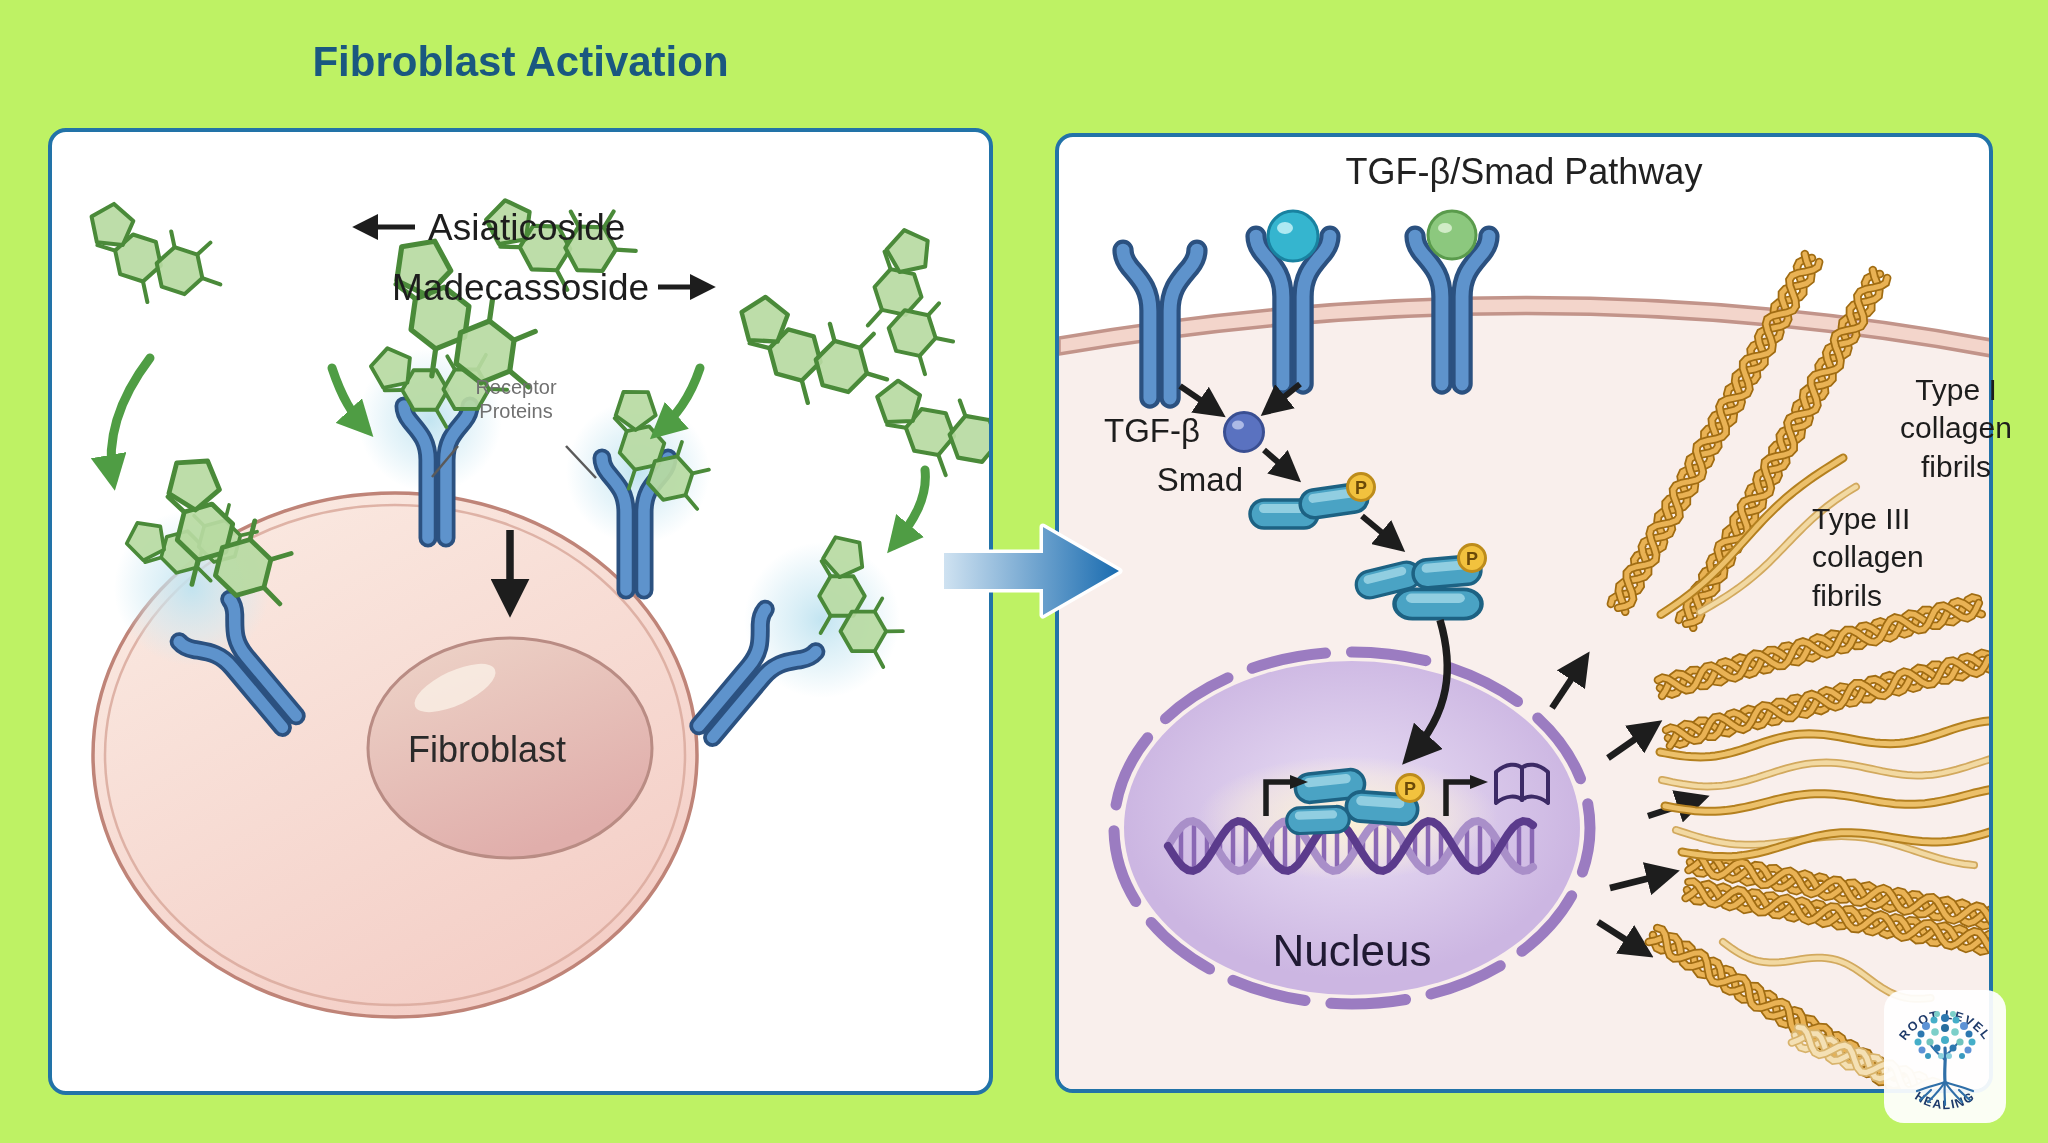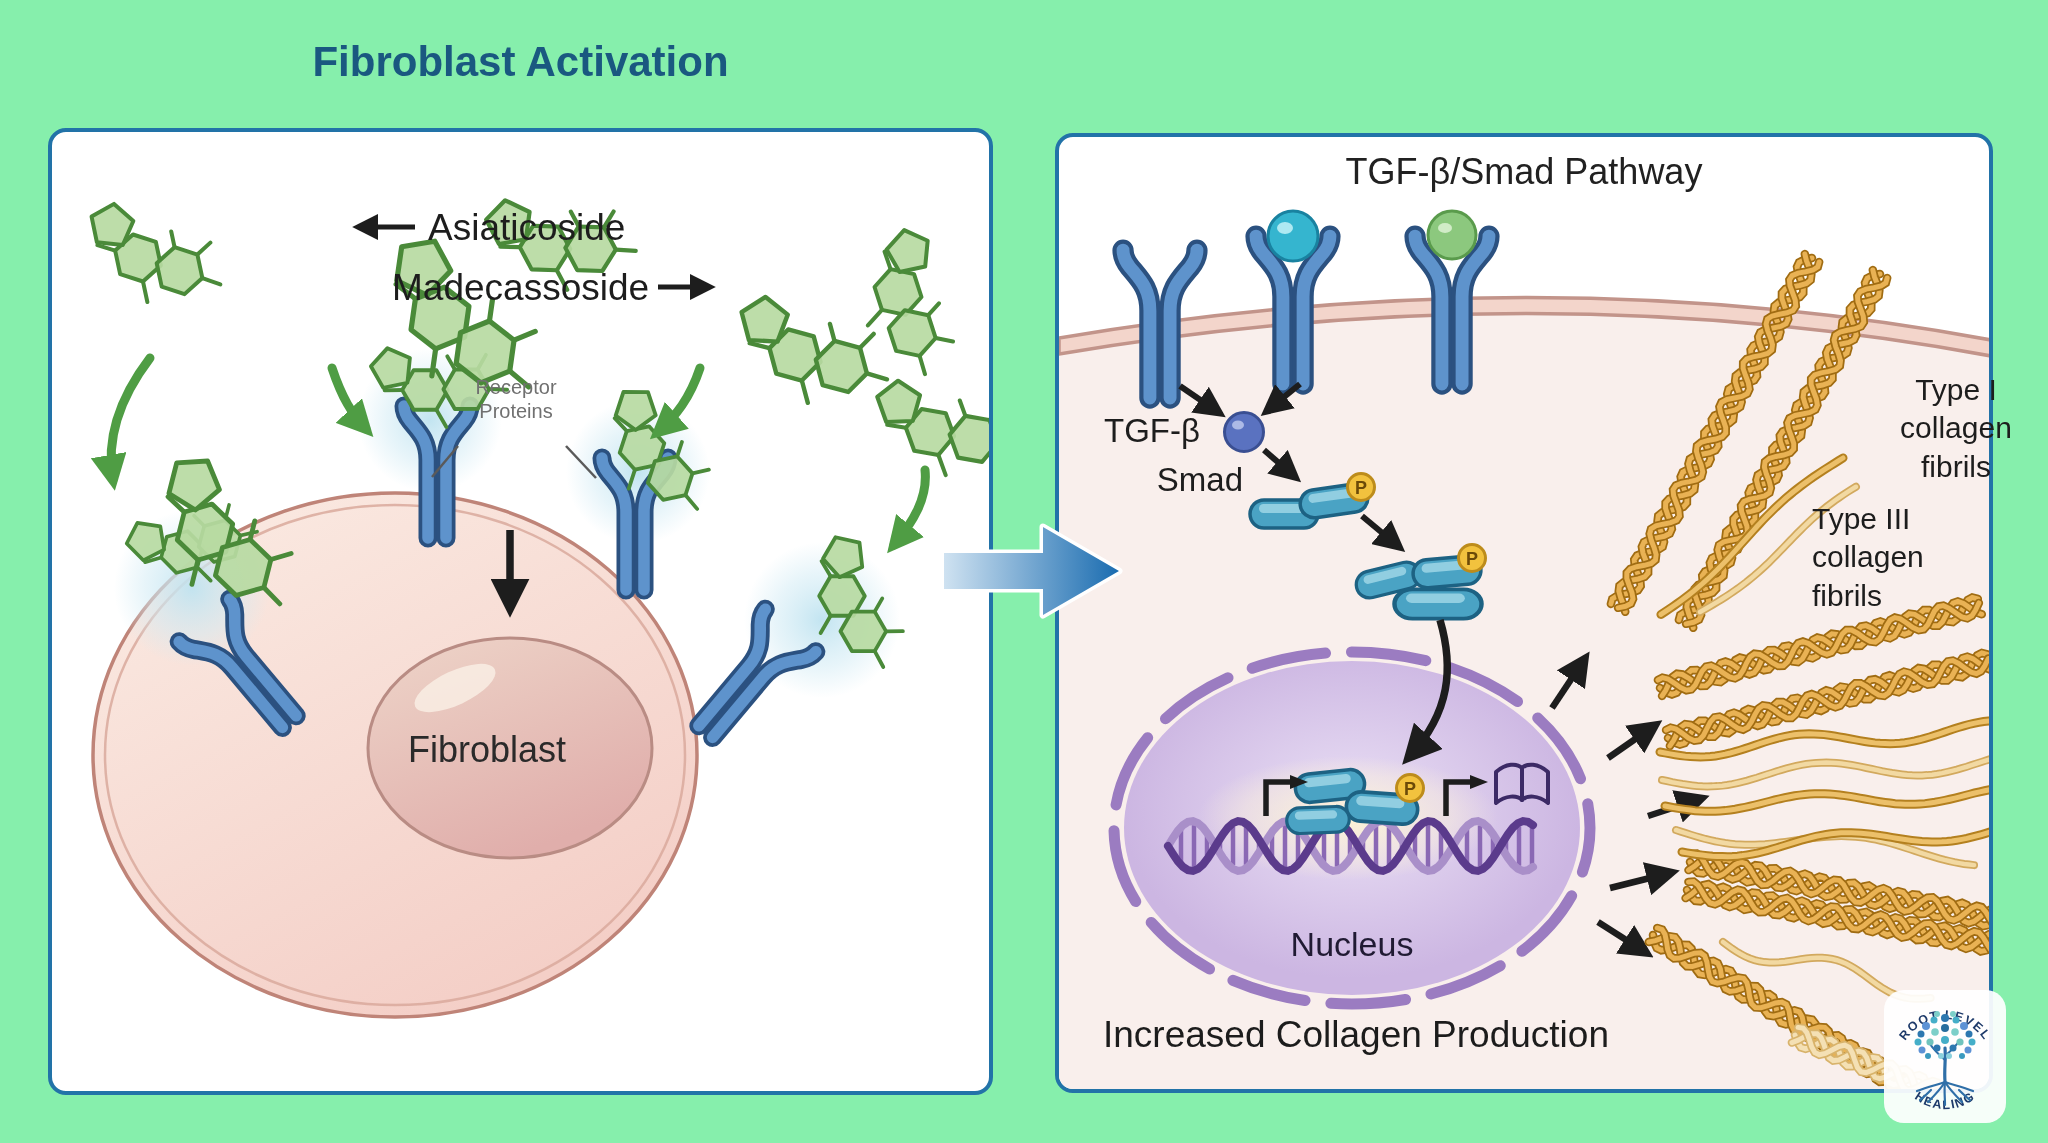--- a/index.html
+++ b/index.html
@@ -1,34 +1,34 @@
 <!DOCTYPE html>
 <html><head>
 <meta charset="utf-8">
 <style>
   html,body{margin:0;padding:0;background:#fcfbf7;}
   .stage{position:relative;width:2048px;height:1143px;overflow:hidden;
-         font-family:"Liberation Sans",sans-serif;background:#86efac;}
+         font-family:"Liberation Sans",sans-serif;background:#bef264;}
   .panel{position:absolute;border:4px solid #2273a8;border-radius:18px;
          background:#ffffff;box-sizing:border-box;z-index:1;}
   #leftPanel{left:48px;top:128px;width:945px;height:967px;}
   #rightPanel{left:1055px;top:133px;width:938px;height:960px;}
   svg.art{position:absolute;left:0;top:0;z-index:2;}
   .lbl{position:absolute;z-index:3;color:#1d1d1d;line-height:1.22;}
   .title{font-size:42px;font-weight:700;color:#1a5880;text-align:center;}
   #leftTitle{left:48px;top:36px;width:945px;}
   #rightTitle{left:1055px;top:36px;width:938px;}
   #pathwayLbl{left:1204px;top:150px;width:640px;text-align:center;font-size:36px;color:#212121;}
   #asiaLbl{left:428px;top:205px;font-size:37px;}
   #madeLbl{left:392px;top:265px;font-size:37px;}
   #recpLbl{left:438px;top:376px;width:156px;text-align:center;font-size:20px;color:#707070;line-height:1.18;}
   #fibroLbl{left:408px;top:728px;width:205px;text-align:left;font-size:36px;color:#2a2a2a;}
   #tgfbLbl{left:1040px;top:411px;width:160px;text-align:right;font-size:33px;}
   #smadLbl{left:1118px;top:460px;width:125px;text-align:right;font-size:33px;}
-  #nuclLbl{left:1252px;top:924px;width:200px;text-align:center;font-size:34px;color:#201a33;}
+  #nuclLbl{left:1252px;top:924px;width:200px;text-align:center;font-size:44px;color:#201a33;}
   #prodLbl{left:1050px;top:1012px;width:612px;text-align:center;font-size:37px;color:#1c1c1c;}
   #type1Lbl{left:1876px;top:371px;width:160px;text-align:center;font-size:30px;line-height:1.28;}
   #type3Lbl{left:1812px;top:500px;width:160px;font-size:30px;line-height:1.28;}
   #logoBadge{position:absolute;left:1884px;top:990px;width:122px;height:133px;
              background:rgba(255,255,255,.93);border-radius:20px;z-index:4;}
   svg text{font-family:"Liberation Sans",sans-serif;}
 </style>
 </head>
 <body>
 
@@ -353,21 +353,20 @@
 
   <div class="lbl title" id="leftTitle">Fibroblast Activation</div>
   <div class="lbl" id="pathwayLbl">TGF-β/Smad Pathway</div>
   <div class="lbl" id="asiaLbl">Asiaticoside</div>
   <div class="lbl" id="madeLbl">Madecassoside</div>
   <div class="lbl" id="recpLbl">Receptor Proteins</div>
   <div class="lbl" id="fibroLbl">Fibroblast</div>
   <div class="lbl" id="tgfbLbl">TGF-β</div>
   <div class="lbl" id="smadLbl">Smad</div>
   <div class="lbl" id="nuclLbl">Nucleus</div>
-  <div class="lbl" id="prodLbl">Increased Collagen Production</div>
   <div class="lbl" id="type1Lbl">Type I collagen fibrils</div>
   <div class="lbl" id="type3Lbl">Type III collagen fibrils</div>
 
   <div id="logoBadge">
     <svg width="122" height="133" viewBox="0 0 122 133">
       <defs>
         <path id="arcT" d="M 14,76 A 47,47 0 0 1 108,76"></path>
         <path id="arcB" d="M 12,70 A 49,49 0 0 0 110,70"></path>
       </defs>
       <text font-size="12.5" font-weight="700" letter-spacing="1.5" fill="#1e3a6a">

